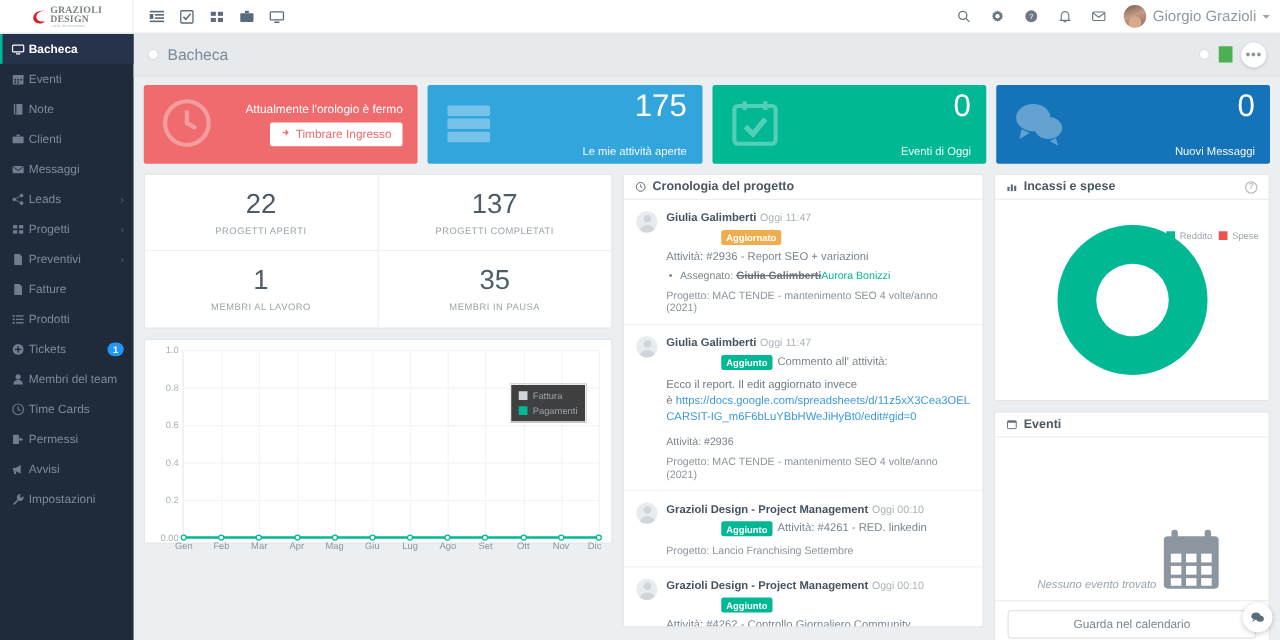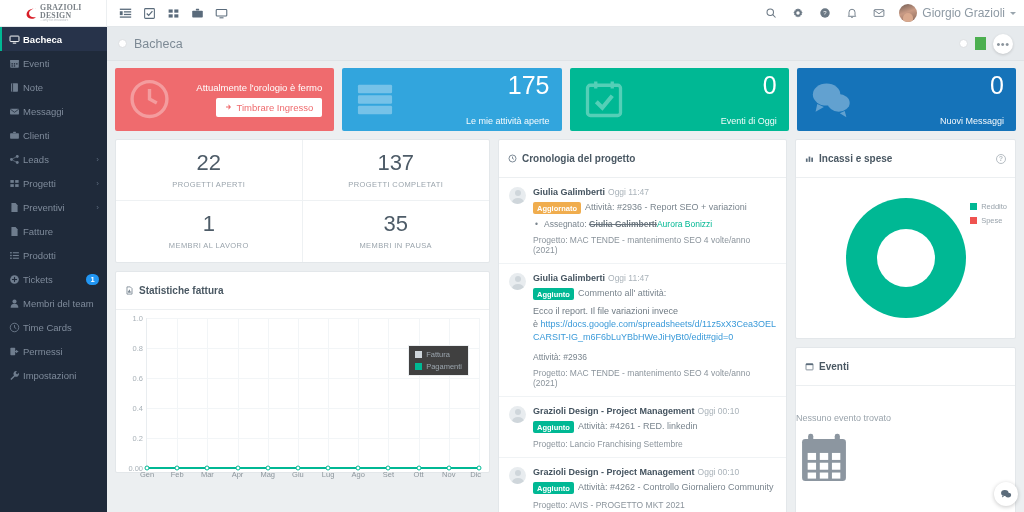--- a/index.html
+++ b/index.html
@@ -129,21 +129,21 @@
   }
 
   
   .cols { display: flex; gap: 8px; margin-top: 8px; }
   .col-left { width: 375px; flex: 0 0 375px; }
   .col-mid { flex: 1; min-width: 0; }
   .col-right { width: 221px; flex: 0 0 221px; }
 
   .card { background: #fff; border: 1px solid #e3e7ea; border-radius: 2px; }
   .card-head {
-    height: 38px; display: flex; align-items: center; padding: 0 9px;
+    height: 20px; display: flex; align-items: center; padding: 0 9px;
     border-bottom: 1px solid #eceff1; font-size: 10px; color: #4a5863; font-weight: 700;
   }
   .card-head .ic { margin-right: 5px; color: #5b6b7a; display: flex; }
   .help-i { margin-left: auto; width: 10px; height: 10px; border-radius: 50%;
     border: 1px solid #b6bdc3; color: #b6bdc3; font-size: 7px; display: flex;
     align-items: center; justify-content: center; cursor: pointer; }
 
   
   .pgrid { display: flex; flex-wrap: wrap; }
   .pcell {
@@ -185,21 +185,21 @@
   .tl-av::before { content: ""; position: absolute; left: 5.5px; top: 3px; width: 6px;
     height: 6px; border-radius: 50%; background: #cfd6db; }
   .tl-av::after { content: ""; position: absolute; left: 2.5px; top: 10.5px; width: 12px;
     height: 9px; border-radius: 50% 50% 0 0; background: #cfd6db; }
   .tl-main { flex: 1; min-width: 0; }
   .tl-top { font-size: 9px; color: #44535f; font-weight: 700; }
   .tl-time { color: #aab3ba; font-weight: 400; font-size: 8.5px; margin-left: 3px; }
   .tl-line { margin-top: 5px; font-size: 9px; color: #7a858e; display: flex;
     align-items: flex-start; flex-wrap: wrap; gap: 4px; }
   .tag { color: #fff; font-size: 7.5px; padding: 1.5px 4px; border-radius: 2px;
-    font-weight: 700; white-space: nowrap; }
+    font-weight: 700; white-space: nowrap; margin-left: 44px; }
   .tag-orange { background: #f0ad4e; }
   .tag-green { background: #00b894; }
   .tl-sub { margin-top: 5px; font-size: 8.5px; color: #7a858e; padding-left: 11px;
     position: relative; }
   .tl-sub::before { content: "\2022"; position: absolute; left: 2px; color: #7a858e; }
   .strike { text-decoration: line-through; color: #6a757e; font-weight: 700; }
   .assign-new { color: #00b894; }
   .tl-proj { margin-top: 6px; font-size: 8.5px; color: #8b949c; }
   .tl-comment { margin-top: 5px; font-size: 9px; color: #6f7a83; line-height: 1.45;
     word-break: break-all; }
@@ -211,25 +211,25 @@
     justify-content: center; position: relative; padding: 6px 0; }
   .donut {
     width: 120px; height: 120px; border-radius: 50%;
     background: #00b894; position: relative;
   }
   .donut::after {
     content: ""; position: absolute; left: 50%; top: 50%; transform: translate(-50%,-50%);
     width: 58px; height: 58px; border-radius: 50%; background: #fff;
   }
   .donut-legend { position: absolute; right: 8px; top: 24px; display: flex;
-    flex-direction: column; gap: 5px; }
-
-  
-  .ev-body { height: 130px; display: flex; flex-direction: column;
-    align-items: flex-start; justify-content: center; }
+    gap: 5px; }
+
+  
+  .ev-body { height: 130px; display: flex; flex-direction: row;
+    align-items: flex-end; justify-content: center; font-style: italic; }
   .ev-none { font-size: 9px; color: #9aa4ac; margin-bottom: 8px; }
   .ev-foot { border-top: 1px solid #eceff1; padding: 7px 10px; }
   .btn-outline {
     width: 100%; background: #fff; border: 1px solid #dfe4e8; border-radius: 3px;
     font-size: 9.5px; color: #7a858e; padding: 5px 0; cursor: pointer;
     font-family: "Liberation Sans", sans-serif;
   }
   .fab {
     position: absolute; right: 6px; bottom: 6px; width: 24px; height: 24px;
     border-radius: 50%; background: #fff; box-shadow: 0 1px 4px rgba(0,0,0,.22);
@@ -367,34 +367,34 @@
             <svg width="11" height="11" viewBox="0 0 16 16" fill="currentColor">
               <rect x="3" y="1.8" width="10" height="12.4" rx="1"></rect>
               <rect x="4.6" y="1.8" width="1.3" height="12.4" fill="#1f2a3a"></rect>
             </svg>
           </span>
           <span class="slabel">Note</span>
         </li>
         <li class="sitem">
           <span class="sicon">
             <svg width="11" height="11" viewBox="0 0 16 16" fill="currentColor">
+              <rect x="6" y="2.4" width="4" height="2" rx="0.5"></rect>
+              <rect x="1.6" y="4.6" width="12.8" height="8" rx="1"></rect>
+            </svg>
+          </span>
+          <span class="slabel">Clienti</span>
+        </li>
+        <li class="sitem">
+          <span class="sicon">
+            <svg width="11" height="11" viewBox="0 0 16 16" fill="currentColor">
               <rect x="1.5" y="4" width="13" height="8.4" rx="1"></rect>
               <path d="M1.8 4.6 L8 9.2 L14.2 4.6" stroke="#1f2a3a" stroke-width="1.1" fill="none"></path>
             </svg>
           </span>
           <span class="slabel">Messaggi</span>
-        </li>
-        <li class="sitem">
-          <span class="sicon">
-            <svg width="11" height="11" viewBox="0 0 16 16" fill="currentColor">
-              <rect x="6" y="2.4" width="4" height="2" rx="0.5"></rect>
-              <rect x="1.6" y="4.6" width="12.8" height="8" rx="1"></rect>
-            </svg>
-          </span>
-          <span class="slabel">Clienti</span>
         </li>
         <li class="sitem">
           <span class="sicon">
             <svg width="11" height="11" viewBox="0 0 16 16" fill="currentColor">
               <circle cx="12" cy="3.6" r="2.1"></circle>
                 <circle cx="3.6" cy="8" r="2.1"></circle>
                 <circle cx="12" cy="12.4" r="2.1"></circle>
               <path d="M5 7 L10.4 4.4 M5 9 L10.4 11.6" stroke="currentColor" stroke-width="1"></path>
             </svg>
           </span>
@@ -474,20 +474,29 @@
         </li>
         <li class="sitem">
           <span class="sicon">
             <svg width="11" height="11" viewBox="0 0 16 16" fill="currentColor">
               <rect x="2" y="2.6" width="7" height="10.8" rx="1"></rect>
               <path d="M10 5.5 L14 8 L10 10.5 z"></path>
                 <rect x="8.6" y="7.3" width="3.6" height="1.4"></rect>
             </svg>
           </span>
           <span class="slabel">Permessi</span>
+        </li>
+        <li class="sitem">
+          <span class="sicon">
+            <svg width="11" height="11" viewBox="0 0 16 16" fill="currentColor">
+              <path d="M2 6.4 h3 L11 3 v10 L5 9.6 H2 z"></path>
+                <rect x="3.2" y="9.6" width="2.4" height="4" rx="0.7"></rect>
+            </svg>
+          </span>
+          <span class="slabel">Avvisi</span>
         </li>
         <li class="sitem">
           <span class="sicon">
             <svg width="11" height="11" viewBox="0 0 16 16" fill="currentColor">
               <path d="M11.5 1.8 a4 4 0 0 0-4.3 6.2 L2 13.2 l1.4 1.4 5.2-5.2 a4 4 0 0 0 5.4-5.4 L11.8 6.4 9.6 4.2 z"></path>
             </svg>
           </span>
           <span class="slabel">Impostazioni</span>
         </li>
       </ul>
@@ -593,31 +602,20 @@
                   <div class="plbl">MEMBRI AL LAVORO</div>
                 </div>
                 <div class="pcell">
                   <div class="pnum">35</div>
                   <div class="plbl">MEMBRI IN PAUSA</div>
                 </div>
               </div>
             </div>
 
             <div class="card" style="margin-top:8px;">
-              <div class="card-head">
-                <span class="ic">
-                  <svg width="9" height="9" viewBox="0 0 16 16" fill="currentColor">
-                    <path d="M3.5 1.6 h6 l3 3 v9.8 h-9 z" fill="none" stroke="currentColor" stroke-width="1.2"></path>
-                    <rect x="5.2" y="8.4" width="1.4" height="3.6"></rect>
-                      <rect x="7.4" y="6.6" width="1.4" height="5.4"></rect>
-                    <rect x="9.6" y="9.4" width="1.4" height="2.6"></rect>
-                  </svg>
-                </span>
-                <span>Statistiche fattura</span>
-              </div>
               <div class="chart-box">
                 <div class="plot">
                   <div class="gridline" style="top:0%"></div>
                   <div class="gridline" style="top:20%"></div>
                   <div class="gridline" style="top:40%"></div>
                   <div class="gridline" style="top:60%"></div>
                   <div class="gridline" style="top:80%"></div>
                   <div class="gridline" style="top:100%"></div>
                   <div class="vline" style="left:9.09%"></div>
                     <div class="vline" style="left:18.18%"></div>
@@ -711,21 +709,21 @@
 
                 <div class="tl-entry">
                   <div class="tl-av"></div>
                   <div class="tl-main">
                     <div class="tl-top">Giulia Galimberti<span class="tl-time">Oggi 11:47</span></div>
                     <div class="tl-line">
                       <span class="tag tag-green">Aggiunto</span>
                       <span>Commento all' attività:</span>
                     </div>
                     <div class="tl-comment">
-                      <span>Ecco il report. Il file variazioni invece</span><br>
+                      <span>Ecco il report. Il edit aggiornato invece</span><br>
                       <span>è </span><a href="#">https://docs.google.com/spreadsheets/d/11z5xX3Cea3OELCARSIT-IG_m6F6bLuYBbHWeJiHyBt0/edit#gid=0</a>
                     </div>
                     <div class="tl-act">Attività: #2936</div>
                     <div class="tl-proj">Progetto: MAC TENDE - mantenimento SEO 4 volte/anno (2021)</div>
                   </div>
                 </div>
 
                 <div class="tl-entry">
                   <div class="tl-av"></div>
                   <div class="tl-main">

